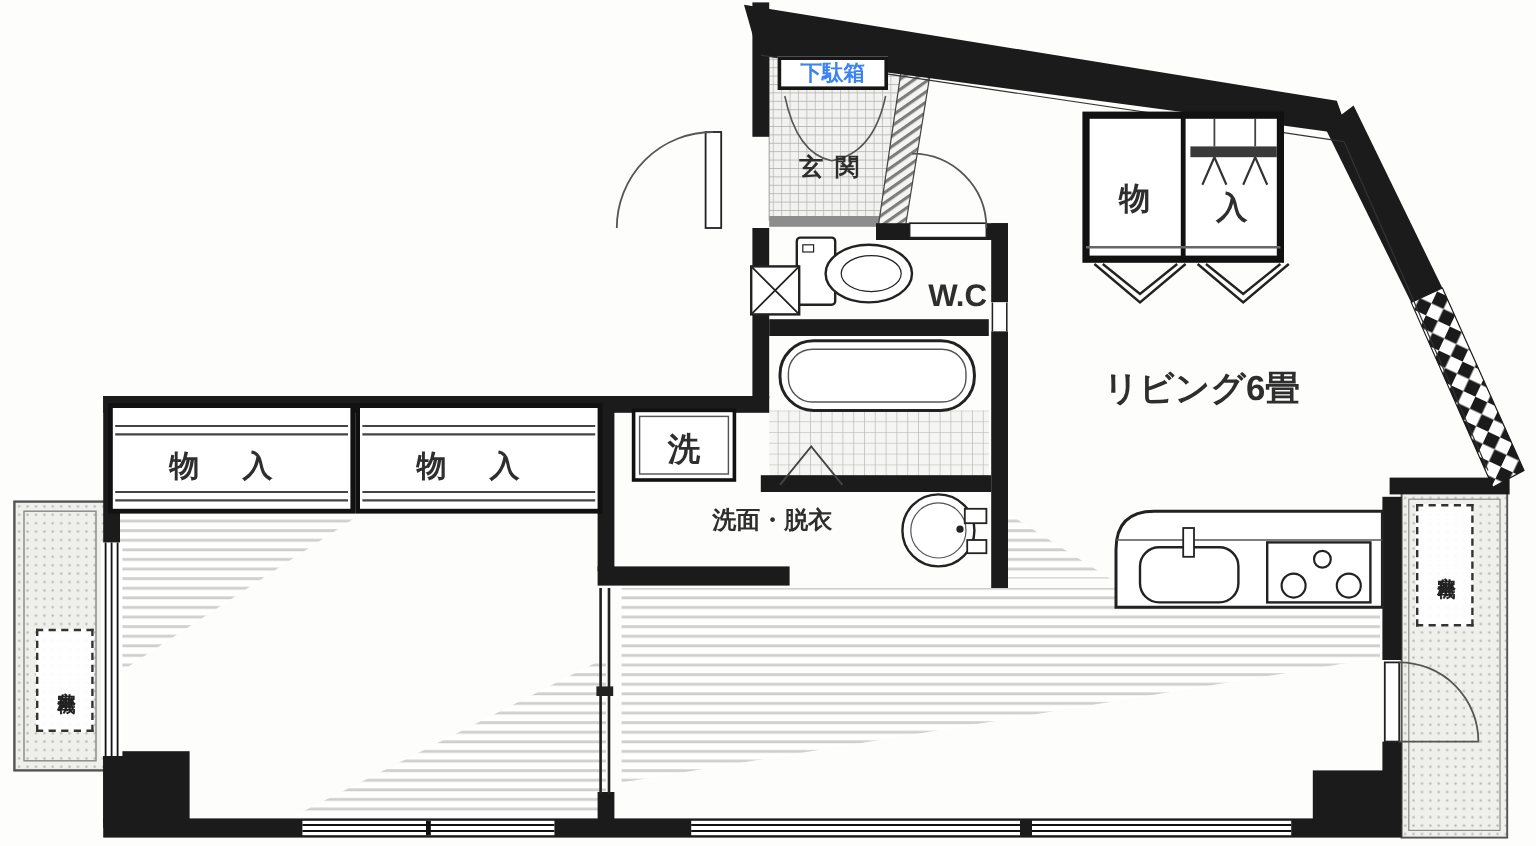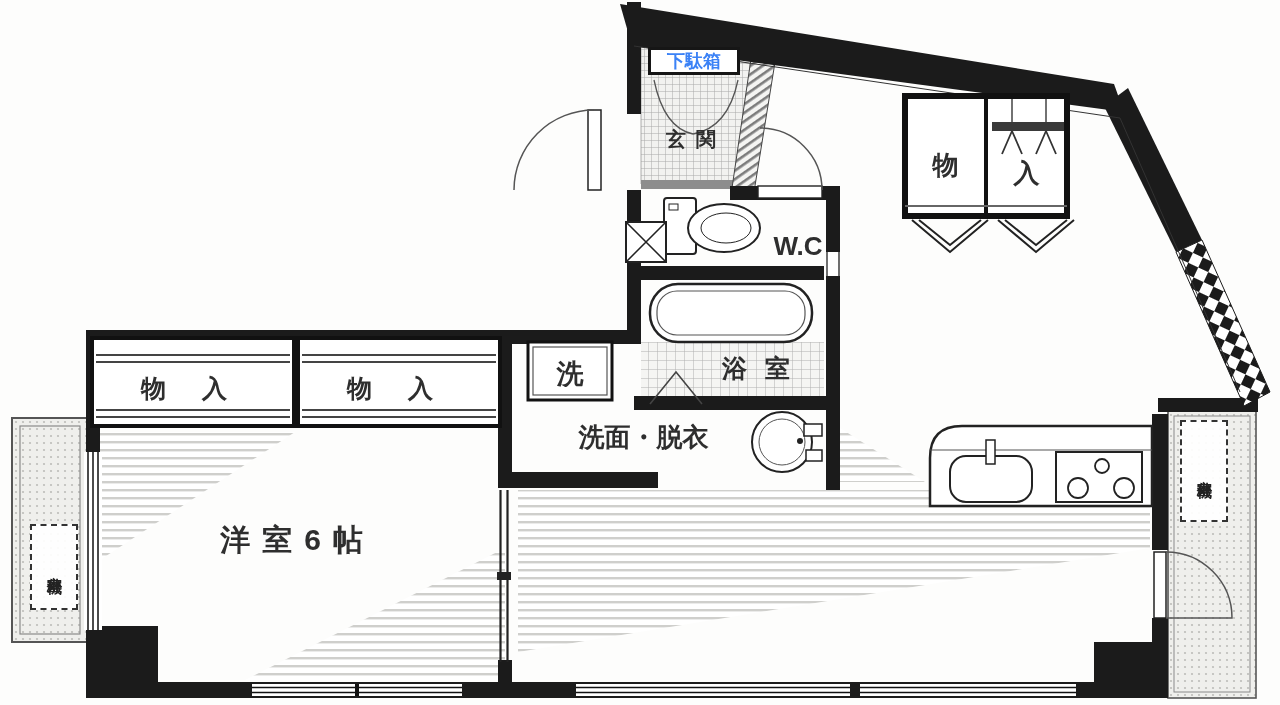--- a/index.html
+++ b/index.html
@@ -214,35 +214,34 @@
     <rect x="533" y="347" width="74" height="48" fill="none" stroke="#555" stroke-width="1.2"></rect>
   </g>
 </svg>
 
 <div class="boxlbl" style="left:648px;top:47px;width:92px;height:28px;font-size:18px;">下駄箱</div>
 
 <div class="lbl" style="left:646px;top:108px;width:100px;font-size:20px;letter-spacing:10px;margin-top:18px;">玄関</div>
 
 <div class="lbl" style="left:762px;top:231px;width:72px;font-size:26px;">W.C</div>
 
-<div class="lbl" style="left:706px;top:352px;width:118px;font-size:25px;letter-spacing:18px;">浴室</div>
 
 <div class="lbl" style="left:528px;top:356px;width:84px;font-size:27px;">洗</div>
 
-<div class="lbl" style="left:536px;top:420px;width:215px;font-size:26px;">洗面・脱衣</div>
-
+<div class="lbl" style="left:536px;top:420px;width:215px;font-size:20px;">洗面・脱衣</div>
+
+<div class="lbl" style="left:884px;top:304px;width:235px;font-size:29px;">リビング6畳</div>
 
 <div class="lbl" style="left:92px;top:372px;width:202px;font-size:25px;letter-spacing:36px;padding-left:18px;box-sizing:border-box;">物入</div>
 
 <div class="lbl" style="left:298px;top:372px;width:202px;font-size:25px;letter-spacing:36px;padding-left:18px;box-sizing:border-box;">物入</div>
 
 <div class="lbl" style="left:905px;top:148px;width:81px;font-size:26px;">物</div>
 
 <div class="lbl" style="left:986px;top:156px;width:81px;font-size:26px;">入</div>
 
-<div class="lbl" style="left:170px;top:520px;width:255px;font-size:30px;letter-spacing:12px;">洋室6帖</div>
 
 
 <div class="vlbl" style="left:30px;top:524px;width:48px;height:86px;font-size:15px;">室外機</div>
 
 <div class="vlbl" style="left:1180px;top:420px;width:48px;height:102px;font-size:15px;">室外機</div>
 
 </div>
 
 </body></html>

